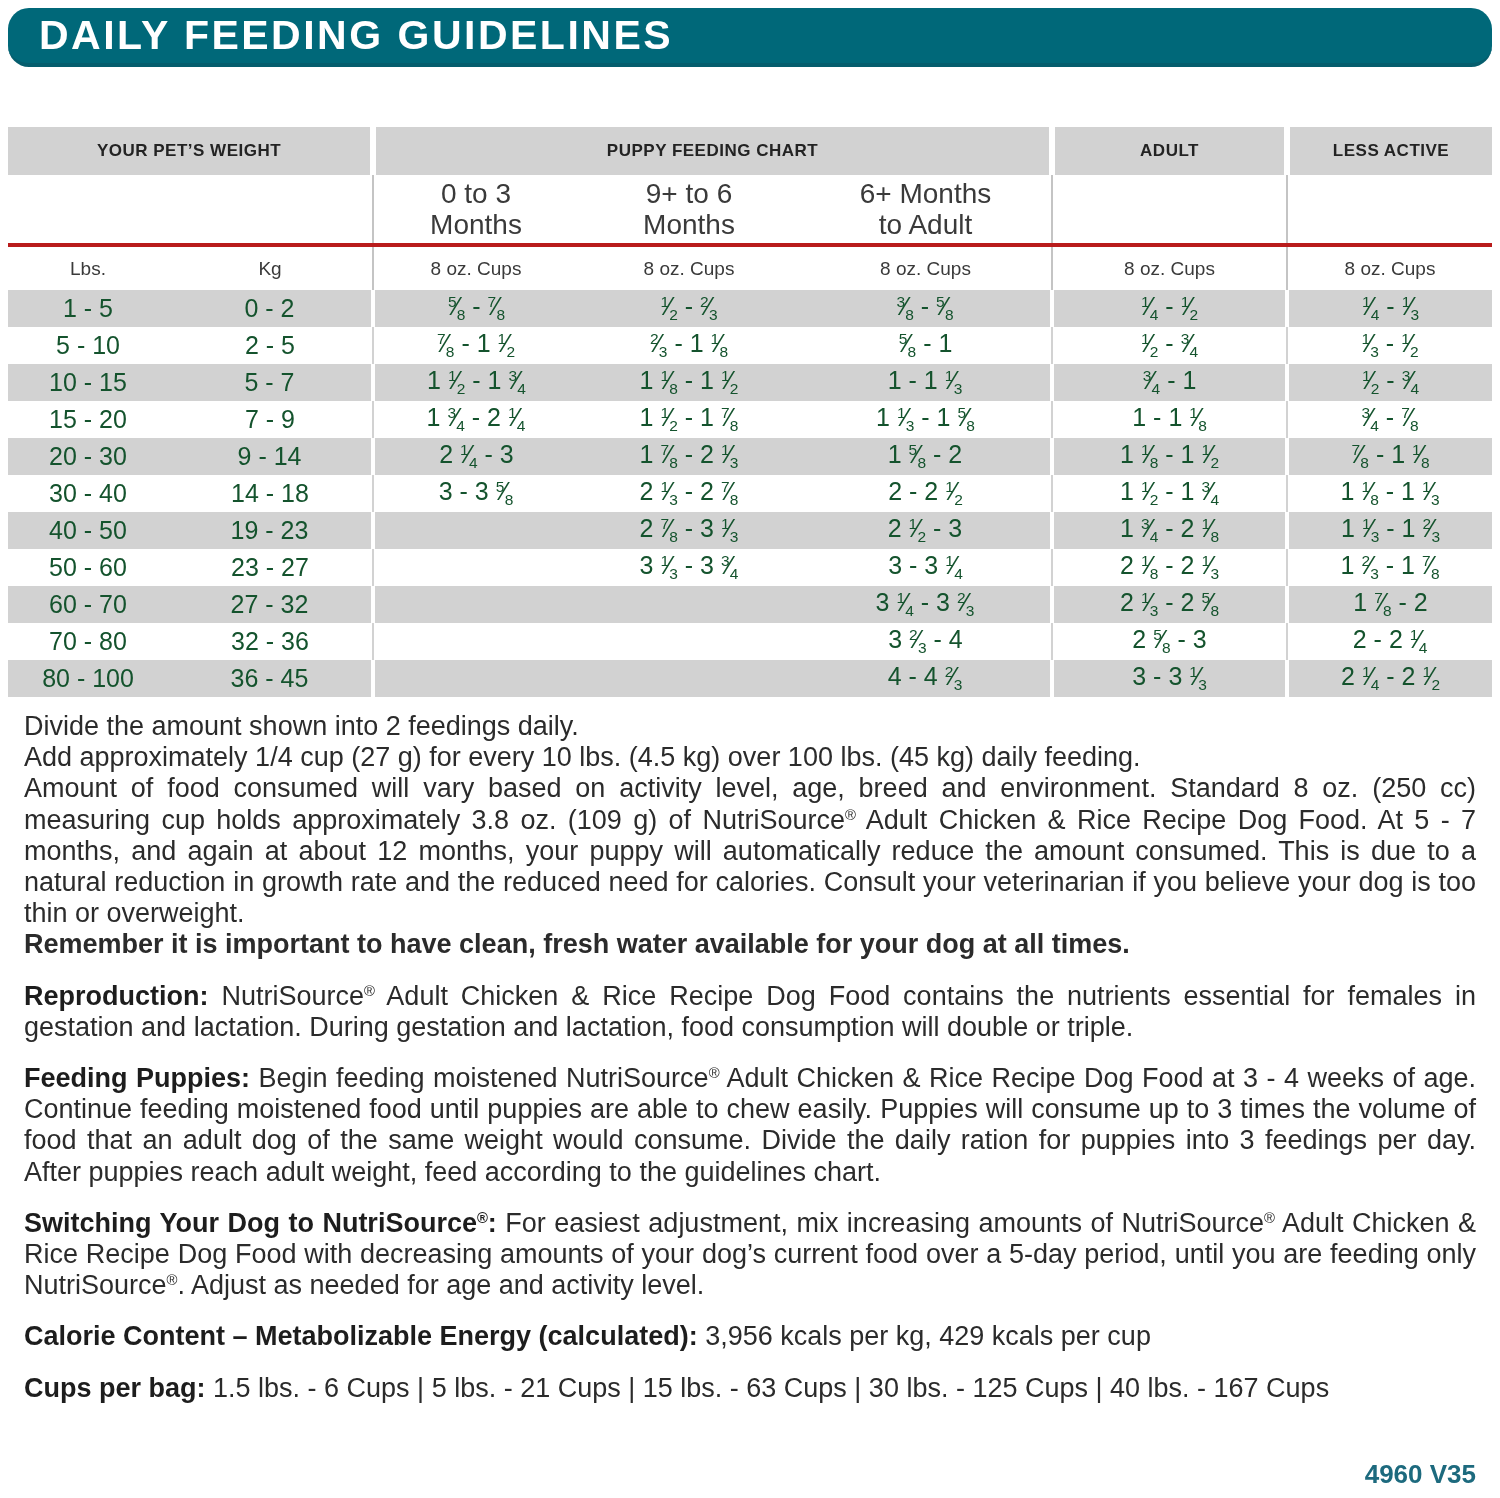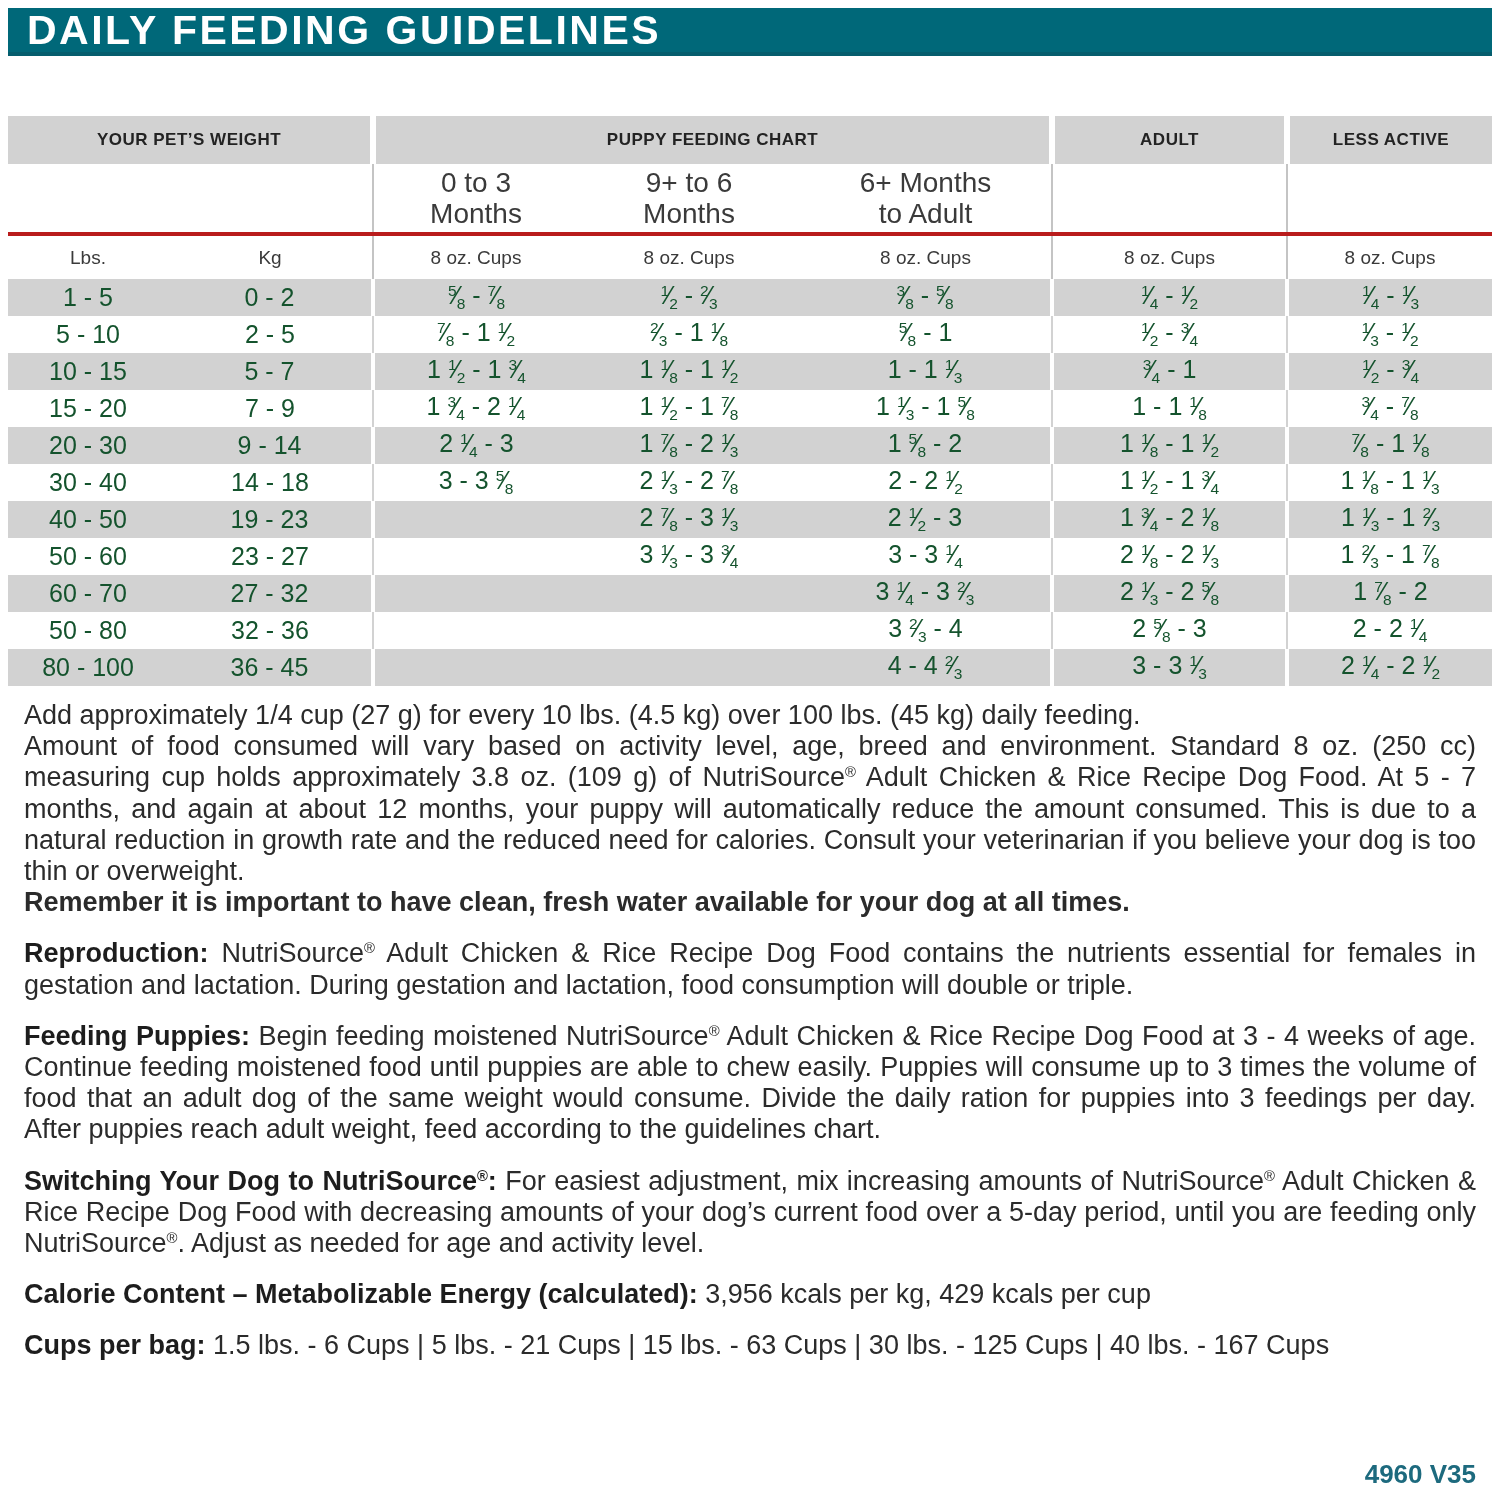--- a/index.html
+++ b/index.html
@@ -7,26 +7,27 @@
     position:relative;
     width:1500px; height:1498px;
     background:#ffffff;
     font-family:"Liberation Sans", sans-serif;
     color:#2b2b2b;
     overflow:hidden;
   }
   
   .title-bar {
     margin:8px 8px 0 8px;
-    height:48px;
+    height:59px;
     background:#006879;
     border-bottom:4px solid #055d6d;
     display:flex; align-items:center;
-    padding-left:19px;
+    padding-left:31px;
     box-sizing:border-box;
+    border-radius:21px;
   }
   .title-bar h1 {
     margin:0;
     font-size:41px; font-weight:bold;
     letter-spacing:2.5px;
     color:#ffffff;
   }
   
   .tbl-wrap { margin:60px 8px 0 8px; }
   table { border-collapse:collapse; table-layout:fixed; width:1484px; }
@@ -212,21 +213,21 @@
           <tr>
           <td>60 - 70</td>
           <td>27 - 32</td>
           <td class="sep"></td>
           <td></td>
           <td>3 <span class="fr"><sup>1</sup><span class="sl">⁄</span><sub>4</sub></span> - 3 <span class="fr"><sup>2</sup><span class="sl">⁄</span><sub>3</sub></span></td>
           <td class="sep">2 <span class="fr"><sup>1</sup><span class="sl">⁄</span><sub>3</sub></span> - 2 <span class="fr"><sup>5</sup><span class="sl">⁄</span><sub>8</sub></span></td>
           <td class="sep">1 <span class="fr"><sup>7</sup><span class="sl">⁄</span><sub>8</sub></span> - 2</td>
         </tr>
           <tr>
-          <td>50 - 80</td>
+          <td>70 - 80</td>
           <td>32 - 36</td>
           <td class="sep"></td>
           <td></td>
           <td>3 <span class="fr"><sup>2</sup><span class="sl">⁄</span><sub>3</sub></span> - 4</td>
           <td class="sep">2 <span class="fr"><sup>5</sup><span class="sl">⁄</span><sub>8</sub></span> - 3</td>
           <td class="sep">2 - 2 <span class="fr"><sup>1</sup><span class="sl">⁄</span><sub>4</sub></span></td>
         </tr>
           <tr>
           <td>80 - 100</td>
           <td>36 - 45</td>
@@ -234,20 +235,21 @@
           <td></td>
           <td>4 - 4 <span class="fr"><sup>2</sup><span class="sl">⁄</span><sub>3</sub></span></td>
           <td class="sep">3 - 3 <span class="fr"><sup>1</sup><span class="sl">⁄</span><sub>3</sub></span></td>
           <td class="sep">2 <span class="fr"><sup>1</sup><span class="sl">⁄</span><sub>4</sub></span> - 2 <span class="fr"><sup>1</sup><span class="sl">⁄</span><sub>2</sub></span></td>
         </tr>
         </tbody>
     </table>
   </div>
 
   <div class="notes">
+    <div>Divide the amount shown into 2 feedings daily.</div>
     <div>Add approximately 1/4 cup (27 g) for every 10 lbs. (4.5 kg) over 100 lbs. (45 kg) daily feeding.</div>
     <div class="just">Amount of food consumed will vary based on activity level, age, breed and environment. Standard 8 oz. (250 cc) measuring cup holds approximately 3.8 oz. (109 g)  of NutriSource<sup class="reg">®</sup> Adult Chicken &amp; Rice Recipe Dog Food. At 5 - 7 months, and again at about 12 months, your puppy will automatically reduce the amount consumed. This is due to a natural reduction in growth rate and the reduced need for calories. Consult your veterinarian if you believe your dog is too thin or overweight.</div>
     <div class="bold">Remember it is important to have clean, fresh water available for your dog at all times.</div>
   </div>
 
   <p class="section"><b>Reproduction:</b><span> NutriSource<sup class="reg">®</sup> Adult Chicken &amp; Rice Recipe Dog Food contains the nutrients essential for females in gestation and lactation. During gestation and lactation, food consumption will double or triple.</span></p>
 
   <p class="section"><b>Feeding Puppies:</b><span> Begin feeding moistened NutriSource<sup class="reg">®</sup> Adult Chicken &amp; Rice Recipe Dog Food at 3 - 4 weeks of age. Continue feeding moistened food until puppies are able to chew easily. Puppies will consume up to 3 times the volume of food that an adult dog of the same weight would consume. Divide the daily ration for puppies into 3 feedings per day. After puppies reach adult weight, feed according to the guidelines chart.</span></p>
 
   <p class="section"><b>Switching Your Dog to NutriSource<sup class="reg">®</sup>:</b><span> For easiest adjustment, mix increasing amounts of NutriSource<sup class="reg">®</sup> Adult Chicken &amp; Rice Recipe Dog Food with decreasing amounts of your dog’s current food over a 5-day period, until you are feeding only NutriSource<sup class="reg">®</sup>. Adjust as needed for age and activity level.</span></p>

